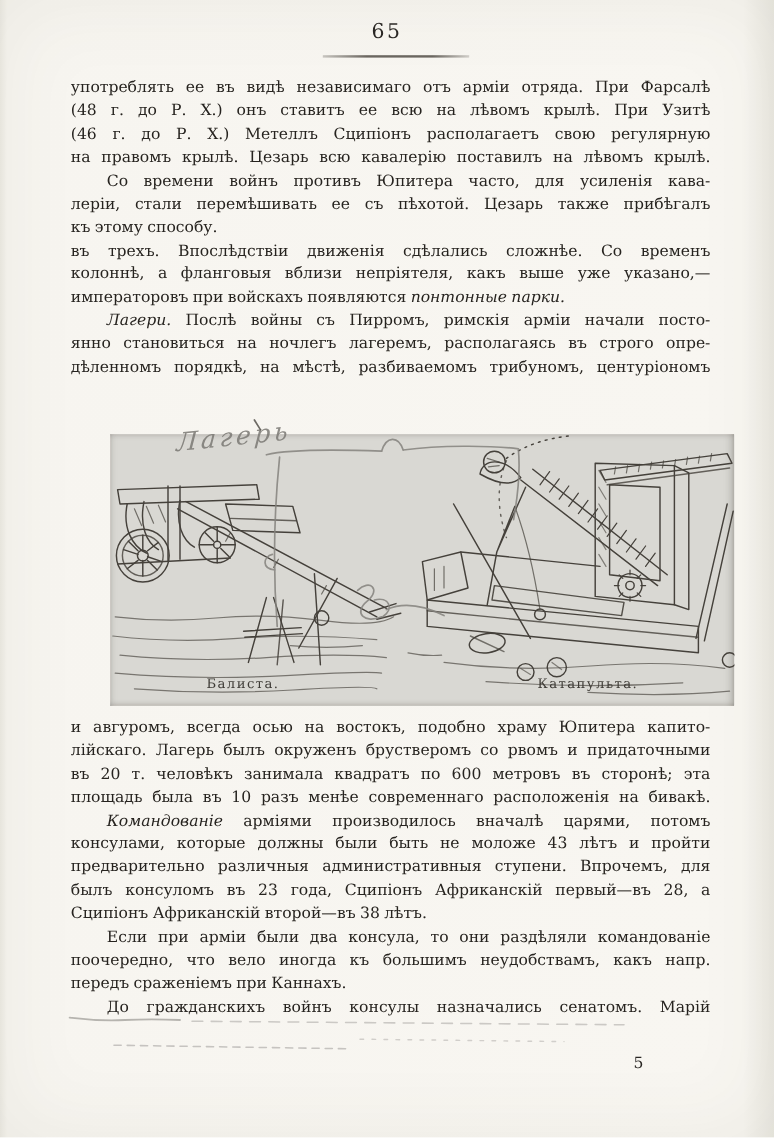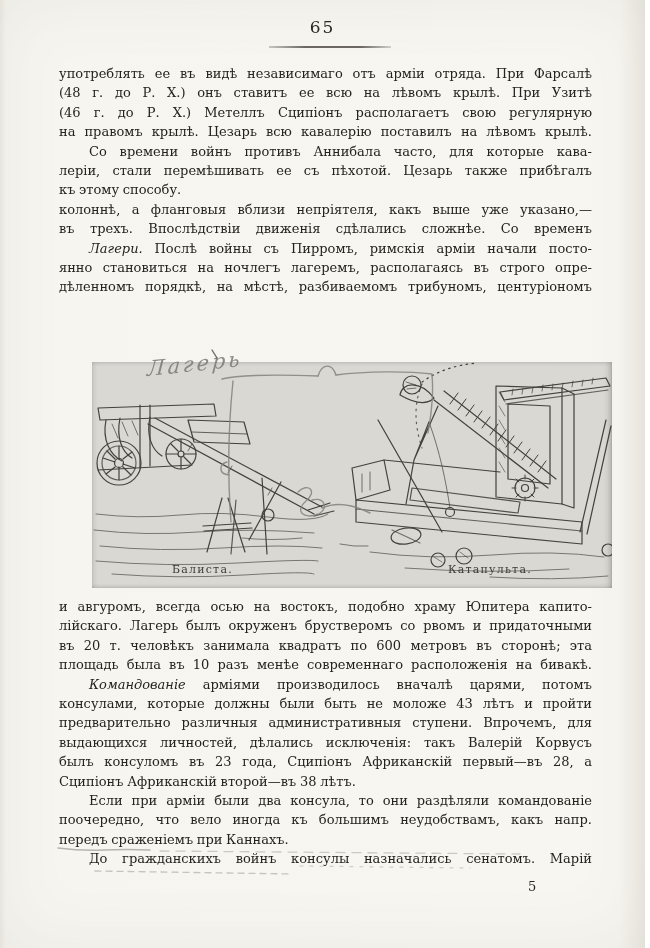--- a/index.html
+++ b/index.html
@@ -64,25 +64,26 @@
 <div class="page">
 
   <div class="page-num">65</div>
   <div class="page-num-rule"></div>
 
   <div class="text-col col-top">
       <div class="tline fill"><span>употреблять ее въ видѣ независимаго отъ арміи отряда. При Фарсалѣ</span></div>
       <div class="tline fill"><span>(48 г. до Р. Х.) онъ ставитъ ее всю на лѣвомъ крылѣ. При Узитѣ</span></div>
       <div class="tline fill"><span>(46 г. до Р. Х.) Метеллъ Сципіонъ располагаетъ свою регулярную</span></div>
       <div class="tline fill"><span>на правомъ крылѣ. Цезарь всю кавалерію поставилъ на лѣвомъ крылѣ.</span></div>
-      <div class="tline fill ind"><span>Со времени войнъ противъ Аннибала часто, для которые кава-</span></div>
+      <div class="tline fill ind"><span>Со времени войнъ противъ Юпитера часто, для усиленія кава-</span></div>
       <div class="tline fill"><span>леріи, стали перемѣшивать ее съ пѣхотой. Цезарь также прибѣгалъ</span></div>
       <div class="tline"><span>къ этому способу.</span></div>
+      <div class="tline fill"><span>въ трехъ. Впослѣдствіи движенія сдѣлались сложнѣе. Со временъ</span></div>
       <div class="tline fill"><span>колоннѣ, а фланговыя вблизи непріятеля, какъ выше уже указано,—</span></div>
-      <div class="tline fill"><span>въ трехъ. Впослѣдствіи движенія сдѣлались сложнѣе. Со временъ</span></div>
+      <div class="tline"><span>императоровъ при войскахъ появляются </span><span class="it">понтонные парки.</span></div>
       <div class="tline fill ind"><span class="it">Лагери.</span><span> Послѣ войны съ Пирромъ, римскія арміи начали посто-</span></div>
       <div class="tline fill"><span>янно становиться на ночлегъ лагеремъ, располагаясь въ строго опре-</span></div>
       <div class="tline fill"><span>дѣленномъ порядкѣ, на мѣстѣ, разбиваемомъ трибуномъ, центуріономъ</span></div>
     </div>
 
   <div class="figure">
     <svg width="520" height="226" viewBox="0 0 520 226">
       <g stroke="#45413b" stroke-width="1.2" fill="none" stroke-linecap="round" stroke-linejoin="round">
 
         <g>
@@ -192,21 +193,20 @@
   </div>
 
   <div class="text-col col-bottom">
       <div class="tline fill"><span>и авгуромъ, всегда осью на востокъ, подобно храму Юпитера капито-</span></div>
       <div class="tline fill"><span>лійскаго. Лагерь былъ окруженъ брустверомъ со рвомъ и придаточными</span></div>
       <div class="tline fill"><span>въ 20 т. человѣкъ занимала квадратъ по 600 метровъ въ сторонѣ; эта</span></div>
       <div class="tline fill"><span>площадь была въ 10 разъ менѣе современнаго расположенія на бивакѣ.</span></div>
       <div class="tline fill ind"><span class="it">Командованіе</span><span> арміями производилось вначалѣ царями, потомъ</span></div>
       <div class="tline fill"><span>консулами, которые должны были быть не моложе 43 лѣтъ и пройти</span></div>
       <div class="tline fill"><span>предварительно различныя административныя ступени. Впрочемъ, для</span></div>
-      <div class="tline fill"><span>выдающихся личностей, дѣлались исключенія: такъ Валерій Корвусъ</span></div>
       <div class="tline fill"><span>былъ консуломъ въ 23 года, Сципіонъ Африканскій первый—въ 28, а</span></div>
       <div class="tline"><span>Сципіонъ Африканскій второй—въ 38 лѣтъ.</span></div>
       <div class="tline fill ind"><span>Если при арміи были два консула, то они раздѣляли командованіе</span></div>
       <div class="tline fill"><span>поочередно, что вело иногда къ большимъ неудобствамъ, какъ напр.</span></div>
       <div class="tline"><span>передъ сраженіемъ при Каннахъ.</span></div>
       <div class="tline fill ind"><span>До гражданскихъ войнъ консулы назначались сенатомъ. Марій</span></div>
     </div>
 
   <span class="handwritten">Лагерь</span>
   <svg class="pencil-overlay" width="650" height="948" viewBox="0 0 650 948">

